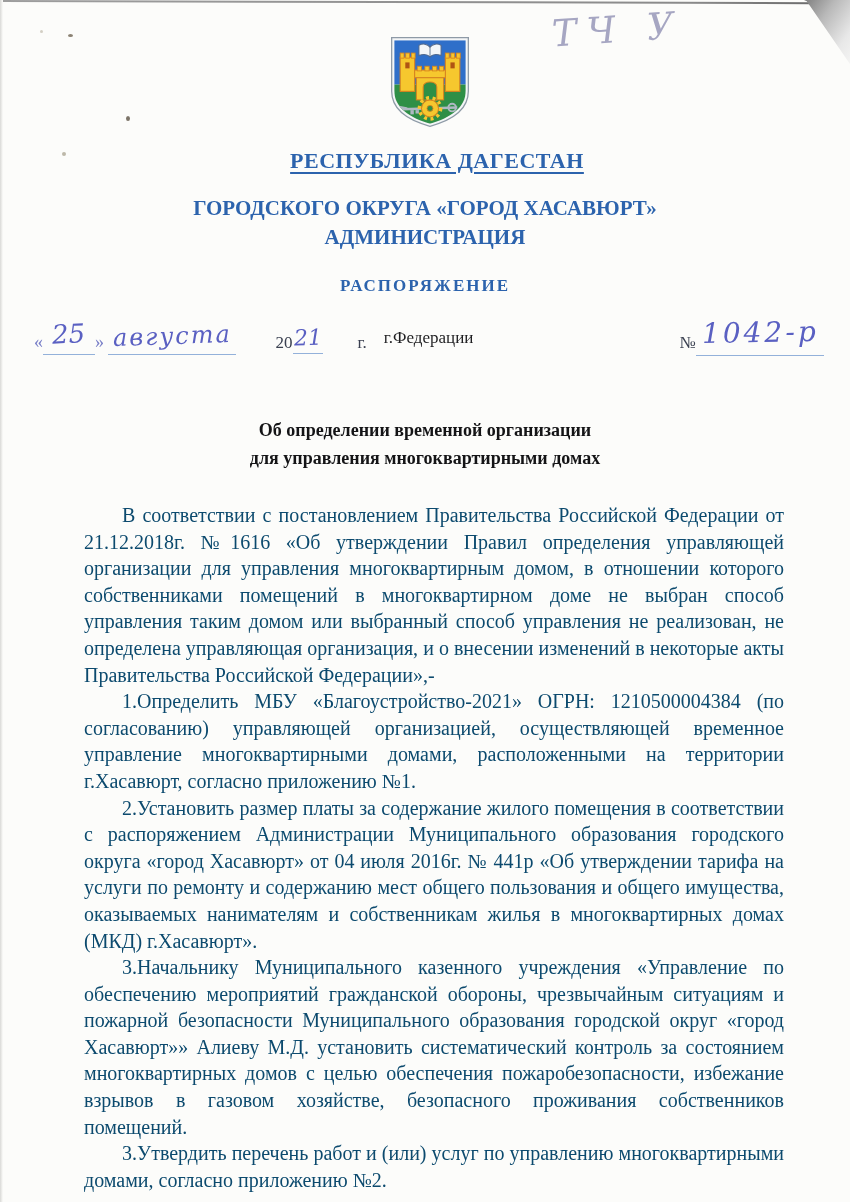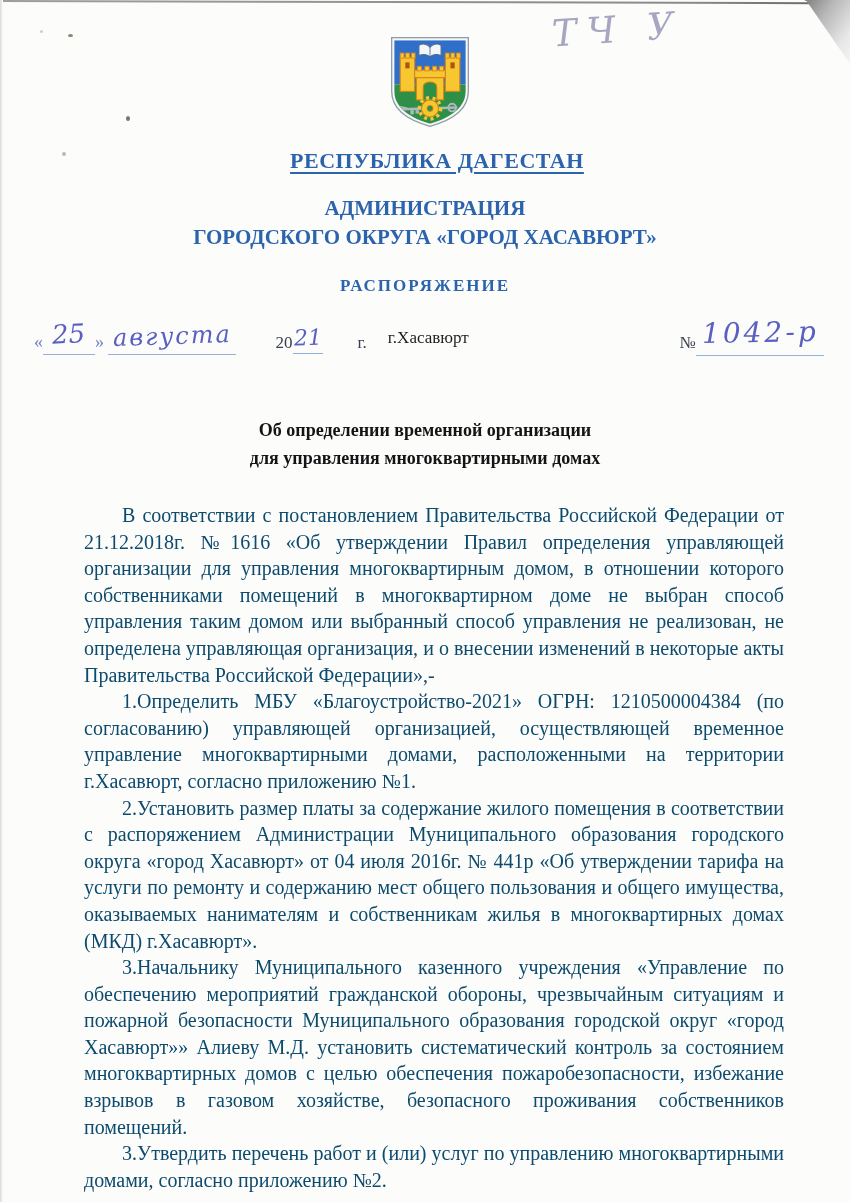--- a/index.html
+++ b/index.html
@@ -157,33 +157,33 @@
         <circle cx="50" cy="85" r="10" fill="#f6c72e" stroke="#d8821f" stroke-width="1.2"></circle>
         <circle cx="50" cy="85" r="12.5" fill="none" stroke="#f6c72e" stroke-width="4" stroke-dasharray="3.5 4.2"></circle>
         <circle cx="50" cy="85" r="3.5" fill="#2e8f46" stroke="#d8821f" stroke-width="1"></circle>
       </g>
     </svg>
   </div>
 
   <h1 class="republic-title hdr-blue">РЕСПУБЛИКА ДАГЕСТАН</h1>
 
   <div class="admin-block hdr-blue">
+    <div>ГОРОДСКОГО ОКРУГА «ГОРОД ХАСАВЮРТ»</div>
     <div>АДМИНИСТРАЦИЯ</div>
-    <div>ГОРОДСКОГО ОКРУГА «ГОРОД ХАСАВЮРТ»</div>
   </div>
 
   <div class="doc-type hdr-blue">РАСПОРЯЖЕНИЕ</div>
 
   <div class="date-row">
     <div class="date-left">
       <span class="quote-ink">«</span><span class="blank blank-day"><span class="hw hw-day">25</span></span><span class="quote-ink">»</span>
       <span class="blank blank-month"><span class="hw hw-month">августа</span></span>
       <span class="printed-form">20</span><span class="blank blank-year"><span class="hw hw-year">21</span></span><span class="printed-form">г.</span>
     </div>
-    <div class="date-place">г.Хасавюрт</div>
+    <div class="date-place">г.Федерации</div>
     <div class="date-num">
       <span class="printed-form">№</span><span class="blank blank-number"><span class="hw hw-number">1042-р</span></span>
     </div>
   </div>
 
   <div class="subject">
     <div>Об определении временной организации</div>
     <div>для управления многоквартирными домах</div>
   </div>
 

